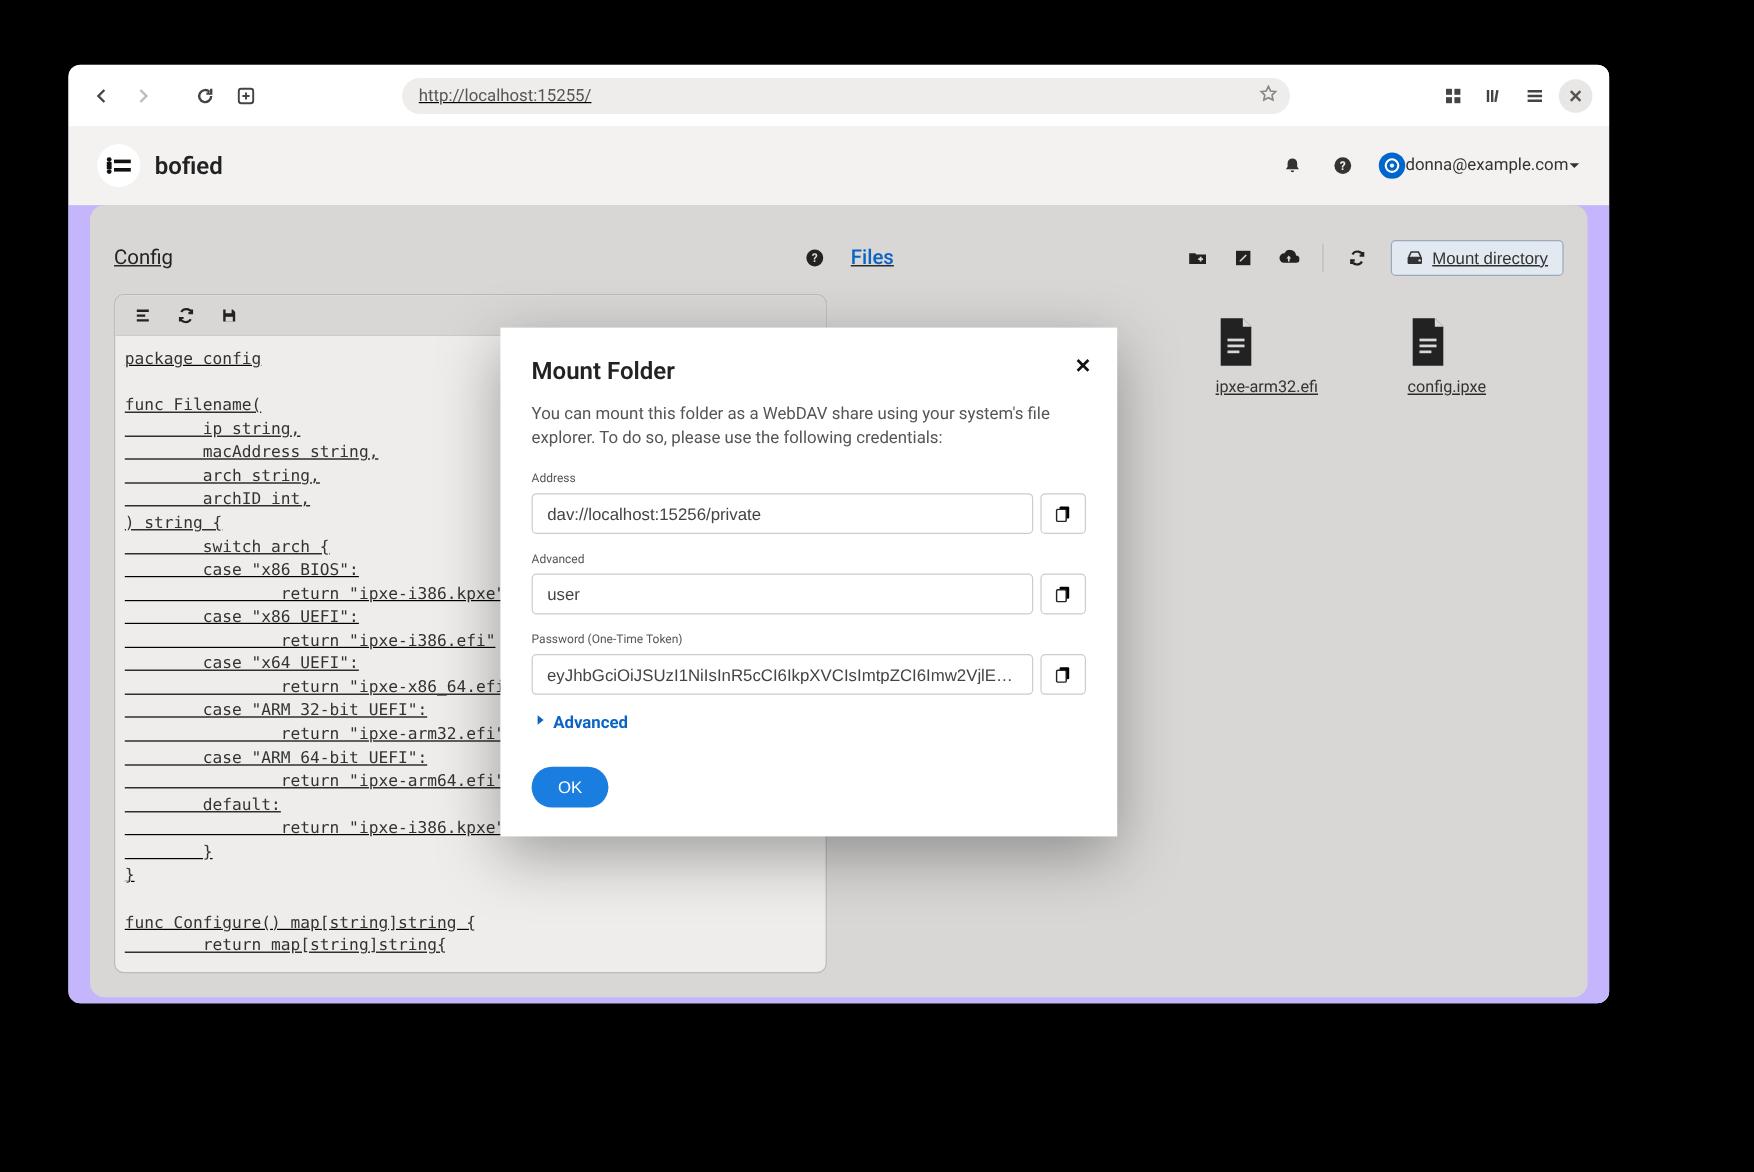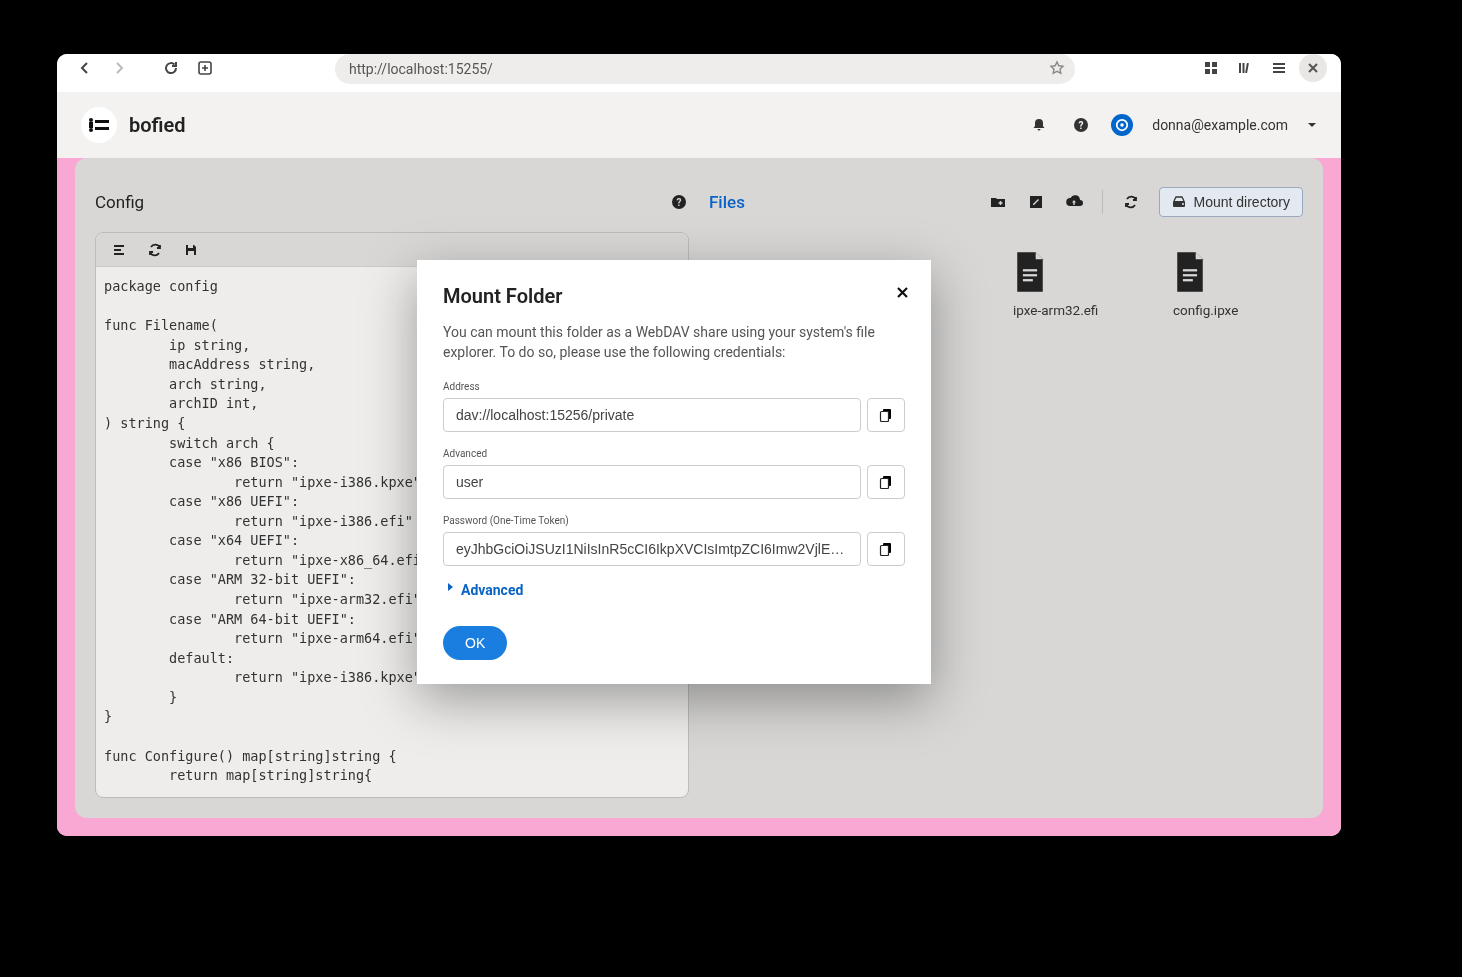--- a/index.html
+++ b/index.html
@@ -1,36 +1,36 @@
 <!DOCTYPE html>
 <html><head>
 <meta charset="utf-8">
 <style>
 * { box-sizing: border-box; margin: 0; padding: 0; }
 body { font-family: -apple-system, BlinkMacSystemFont, "Segoe UI", Roboto, sans-serif; background: #000; width: 1462px; height: 977px; overflow: hidden; }
 .browser-window { position: absolute; top: 54px; left: 57px; width: 1284px; height: 782px; background: #fff; border-radius: 10px; box-shadow: 0 10px 40px rgba(0,0,0,0.3); overflow: hidden; }
-.browser-toolbar { height: 38px; display: flex; align-items: flex-start; padding: 0 14px; gap: 6px; background: #fff; }
+.browser-toolbar { height: 51px; display: flex; align-items: center; padding: 0 14px; gap: 6px; background: #fff; text-decoration: underline; }
 .tb-btn { width: 28px; height: 28px; display: flex; align-items: center; justify-content: center; border-radius: 6px; color: #444; cursor: pointer; }
 .tb-btn.disabled { color: #bbb; }
 .tb-btn.close-round { background: #e8e7e6; border-radius: 50%; }
 .addr-bar { flex: 0 0 740px; margin-left: 110px; height: 30px; background: #eeedec; border-radius: 15px; display: flex; align-items: center; padding: 0 14px; font-size: 14px; color: #555; position: relative; }
 .addr-bar .star { position: absolute; right: 10px; color: #888; }
 .tb-spacer { flex: 1; }
-.app-area { height: calc(100% - 38px); background: #f9a8d4; overflow: hidden; position: relative; }
+.app-area { height: calc(100% - 38px); background: #c4b5fd; overflow: hidden; position: relative; }
 .app-header { height: 66px; display: flex; align-items: center; padding: 0 24px; background: #f3f2f1; }
 .brand { display: flex; align-items: center; gap: 12px; }
 .brand-icon { width: 36px; height: 36px; background: #fff; border-radius: 50%; display: flex; align-items: center; justify-content: center; }
 .brand-name { font-size: 20px; font-weight: 600; color: #222; }
 .header-right { margin-left: auto; display: flex; align-items: center; gap: 18px; }
 .hdr-icon { width: 24px; height: 24px; display: flex; align-items: center; justify-content: center; color: #333; cursor: pointer; }
-.user-chip { display: flex; align-items: center; gap: 19px; cursor: pointer; }
+.user-chip { display: flex; align-items: center; gap: 0; cursor: pointer; }
 .user-avatar { width: 22px; height: 22px; border-radius: 50%; background: #06c; display: flex; align-items: center; justify-content: center; }
 .user-avatar svg { width: 14px; height: 14px; fill: #fff; }
 .user-email { font-size: 14px; color: #333; }
-.content-card { margin: 0 18px 32px 18px; background: #d8d7d6; border-radius: 12px; padding: 28px 20px 20px 20px; height: calc(100% - 84px); position: relative; }
+.content-card { margin: 0 18px 32px 18px; background: #d8d7d6; border-radius: 12px; padding: 28px 20px 20px 20px; height: calc(100% - 84px); position: relative; text-decoration: underline; }
 .panes { display: flex; gap: 20px; height: 100%; }
 .pane { flex: 1; display: flex; flex-direction: column; }
 .pane-header { display: flex; align-items: center; height: 32px; margin-bottom: 14px; }
 .pane-title { font-size: 17px; color: #222; }
 .pane-header-actions { margin-left: auto; display: flex; align-items: center; gap: 18px; }
 .ph-icon { width: 20px; height: 20px; display: flex; align-items: center; justify-content: center; color: #222; cursor: pointer; }
 .mount-btn { border: 1px solid #9aa9bb; background: #e3e9f0; border-radius: 4px; padding: 6px 12px; display: flex; align-items: center; gap: 8px; font-size: 14px; color: #333; cursor: pointer; }
 .vsep { width: 1px; height: 24px; background: #bbb; }
 .editor-card { background: #eeedec; border: 1px solid #bbb; border-radius: 8px; flex: 1; display: flex; flex-direction: column; overflow: hidden; min-height: 0; }
 .editor-toolbar { height: 34px; background: #d8d7d6; border-bottom: 1px solid #ccc; display: flex; align-items: center; gap: 18px; padding: 0 14px; }

